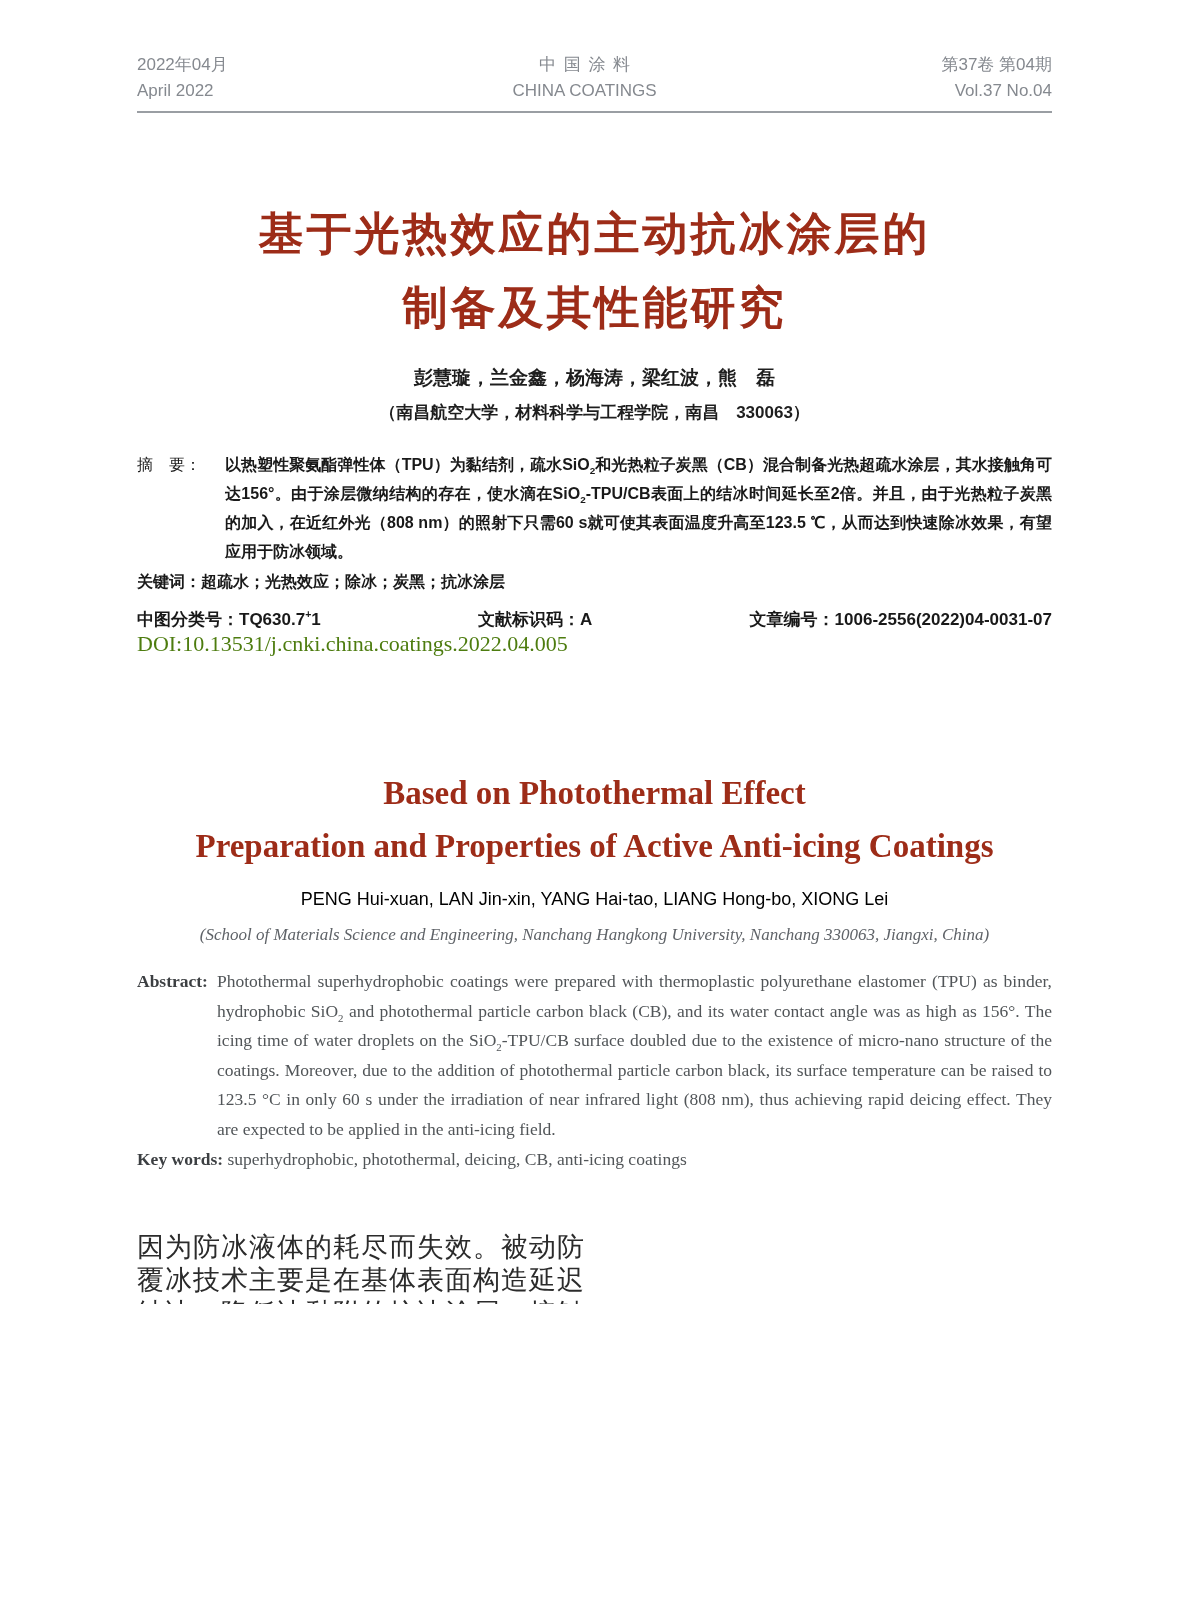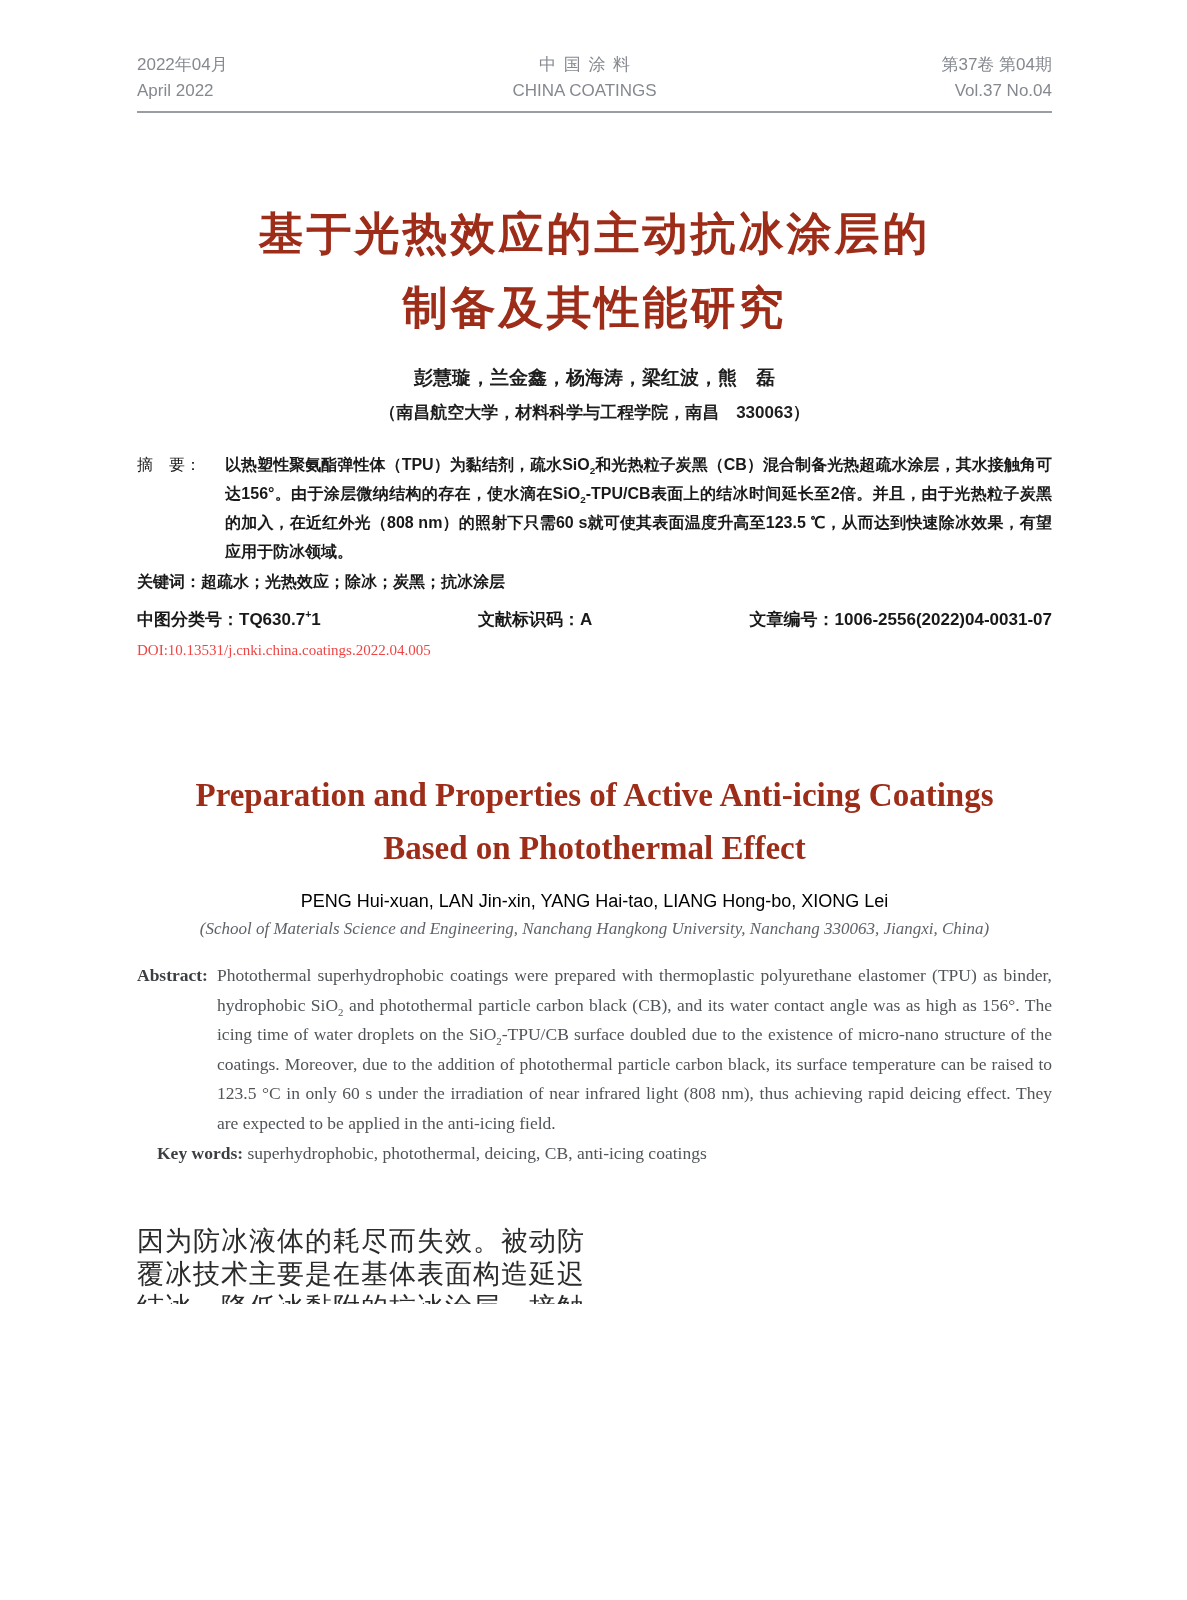--- a/index.html
+++ b/index.html
@@ -34,38 +34,38 @@
   .abstract-cn { margin-top: 26px; font-size: 16px; line-height: 29px; color: #191919;
     font-weight: 600; text-align: justify; }
   .hang { position: relative; padding-left: 88px; }
   .hang .hang-label { position: absolute; left: 0; top: 0; font-weight: normal; }
   .keywords-cn { margin-top: 1px; font-size: 16px; line-height: 29px; color: #191919; font-weight: 600; }
   .keywords-cn .kw-label { font-weight: bold; }
 
   
   .meta-row { margin-top: 12px; display: flex; justify-content: space-between;
     font-size: 17px; font-weight: 600; color: #191919; text-align: center; }
-  .doi-line { margin-top: 11px; font-family: "Liberation Serif", serif; font-weight: normal;
-    font-size: 15px; color: #ef4444; }
+  .doi-line { font-family: "Liberation Serif", serif; font-weight: normal;
+    font-size: 22px; color: #4d7c0f; }
   sup { font-size: 0.62em; vertical-align: super; line-height: 0; }
   sub { font-size: 0.62em; vertical-align: sub; line-height: 0; }
 
   
   .title-en { margin-top: 110px; text-align: center; color: var(--accent-red, #9d2c18);
     font-family: "Liberation Serif", serif; font-weight: bold; font-size: 33px; line-height: 53px; }
   .authors-en { margin-top: 16px; text-align: center; font-size: 18px; color: #000000; }
-  .affiliation-en { margin-top: 7px; text-align: center; font-family: "Liberation Serif", serif;
+  .affiliation-en { margin-top: 15px; text-align: center; font-family: "Liberation Serif", serif;
     font-style: italic; font-size: 17px; color: #5f6368; }
   .abstract-en { margin-top: 22px; font-family: "Liberation Serif", serif; font-size: 17.5px;
     line-height: 29.5px; color: #515558; text-align: justify; }
   .hang-en { position: relative; padding-left: 80px; }
   .hang-en .hang-label { position: absolute; left: 0; top: 0; font-weight: bold; color: #3c3f42; }
   .keywords-en { margin-top: 1px; font-family: "Liberation Serif", serif; font-size: 17.5px;
     line-height: 29.5px; color: #515558; }
-  .keywords-en .kw-label { font-weight: bold; color: #3c3f42; margin-left: 20px; }
+  .keywords-en .kw-label { font-weight: bold; color: #3c3f42; }
 
   
   .body-columns { display: flex; gap: 20px; margin-top: 56px; }
   .col { width: 447px; }
   .section-heading { color: var(--accent-red, #9d2c18); font-size: 25px; font-weight: bold;
     margin-bottom: 13px; margin-top: 2px; }
   .section-heading .sec-no { margin-right: 26px; }
   .body-para { font-family: "Liberation Serif", serif; font-size: 27px; line-height: 33px;
     color: var(--body-text, #2b2b2b); text-align: justify; }
   .para-indent { text-indent: 2em; }
@@ -128,22 +128,22 @@
       <div>
         <span>文献标识码：</span><span>A</span>
       </div>
       <div>
         <span>文章编号：</span><span>1006-2556(2022)04-0031-07</span>
       </div>
     </div>
     <div class="doi-line">DOI:10.13531/j.cnki.china.coatings.2022.04.005</div>
 
     <h2 class="title-en">
+      <span style="display:block">Based on Photothermal Effect</span>
       <span style="display:block">Preparation and Properties of Active Anti-icing Coatings</span>
-      <span style="display:block">Based on Photothermal Effect</span>
     </h2>
     <div class="authors-en">PENG Hui-xuan, LAN Jin-xin, YANG Hai-tao, LIANG Hong-bo, XIONG Lei</div>
     <div class="affiliation-en">(School of Materials Science and Engineering, Nanchang Hangkong University, Nanchang 330063, Jiangxi, China)</div>
 
     <div class="abstract-en hang-en">
       <span class="hang-label">Abstract:</span>
       <span>Photothermal superhydrophobic coatings were prepared with thermoplastic polyurethane elastomer (TPU) as binder, hydrophobic SiO<sub>2</sub> and photothermal particle carbon black (CB), and its water contact angle was as high as 156°. The icing time of water droplets on the SiO<sub>2</sub>-TPU/CB surface doubled due to the existence of micro-nano structure of the coatings. Moreover, due to the addition of photothermal particle carbon black, its surface temperature can be raised to 123.5 °C in only 60 s under the irradiation of near infrared light (808 nm), thus achieving rapid deicing effect. They are expected to be applied in the anti-icing field.</span>
     </div>
     <div class="keywords-en">
       <span class="kw-label">Key words:</span>

